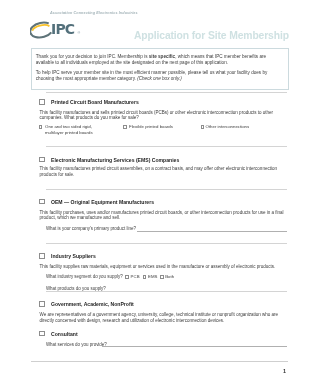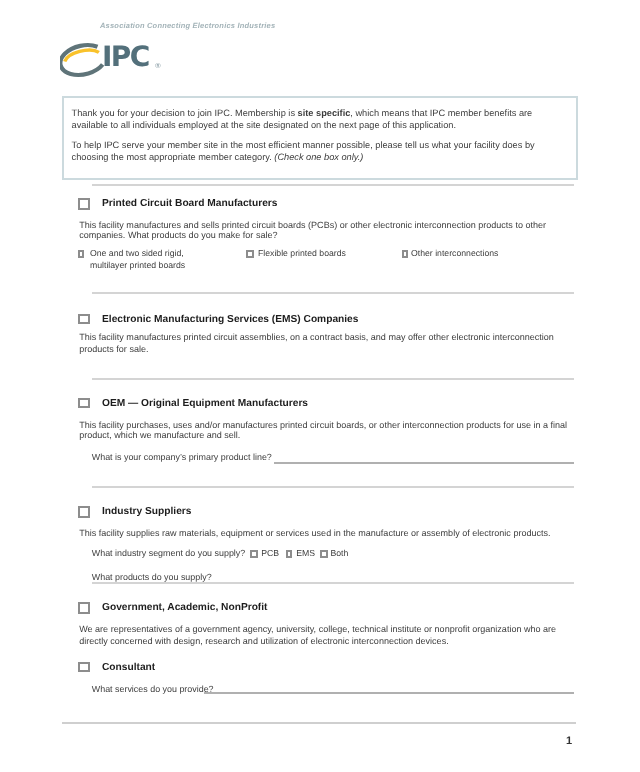--- a/index.html
+++ b/index.html
@@ -35,20 +35,21 @@
 <div class="page">
 <div class="tagline">Association Connecting Electronics Industries</div>
 <div class="logo"><svg width="34" height="22" viewBox="0 0 34 22">
   <g transform="rotate(-13 11.5 9.0)">
    <path d="M 20.05 4.18 A 11.5 7.2 0 1 0 20.56 13.43" fill="none" stroke="#5f7479" stroke-width="2.1"></path>
    <path d="M 20.11 7.06 A 9.5 4.6 0 0 0 2.42 7.66" fill="none" stroke="#f9c22b" stroke-width="1.75"></path>
   </g>
 </svg></div>
 <div class="logotext">IPC</div>
 <div class="logoreg">®</div>
+<div class="title">Application for Site Membership</div>
 <div class="introbox"></div>
 <div class="introtext" style="left:35.8px;top:54.3px;width:246px;"><span>Thank you for your decision to join IPC. Membership is </span><b>site specific</b><span>, which means that IPC member benefits are available to all individuals employed at the site designated on the next page of this application.</span></div>
 <div class="introtext" style="left:35.8px;top:70.1px;width:246px;"><span>To help IPC serve your member site in the most efficient manner possible, please tell us what your facility does by choosing the most appropriate member category. </span><i>(Check one box only.)</i></div>
 <div class="sep" style="top:92px;"></div>
 <div class="cb" style="top:99px;"></div>
 <div class="sec-title" style="top:99px;">Printed Circuit Board Manufacturers</div>
 <div class="ptext" style="left:39.6px;top:109.6px;width:248px;">This facility manufactures and sells printed circuit boards (PCBs) or other electronic interconnection products to other companies. What products do you make for sale?</div>
 <div class="ocb" style="left:38.8px;top:125.2px;"></div>
 <div class="opt" style="left:45.0px;top:124.3px;width:54px;">One and two sided rigid, multilayer printed boards</div>
 <div class="ocb" style="left:123.1px;top:125.1px;"></div>

